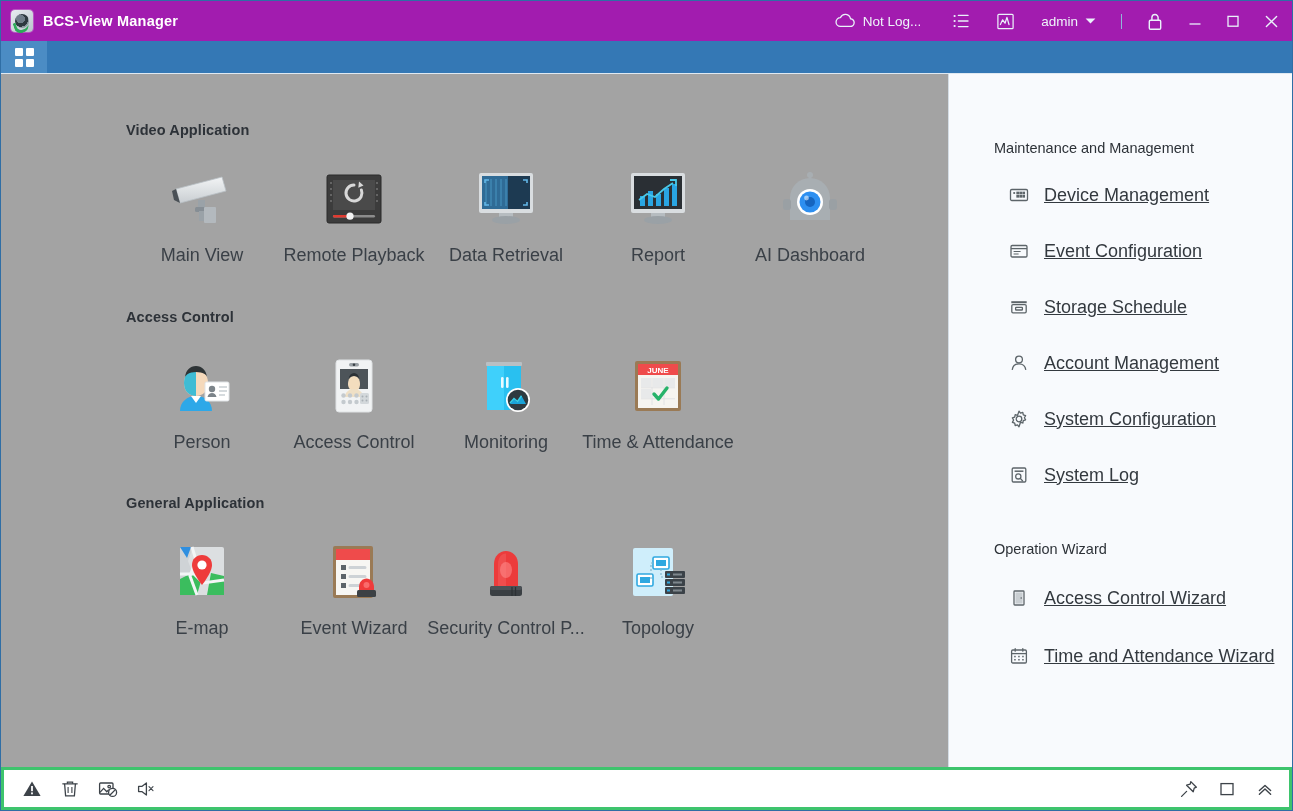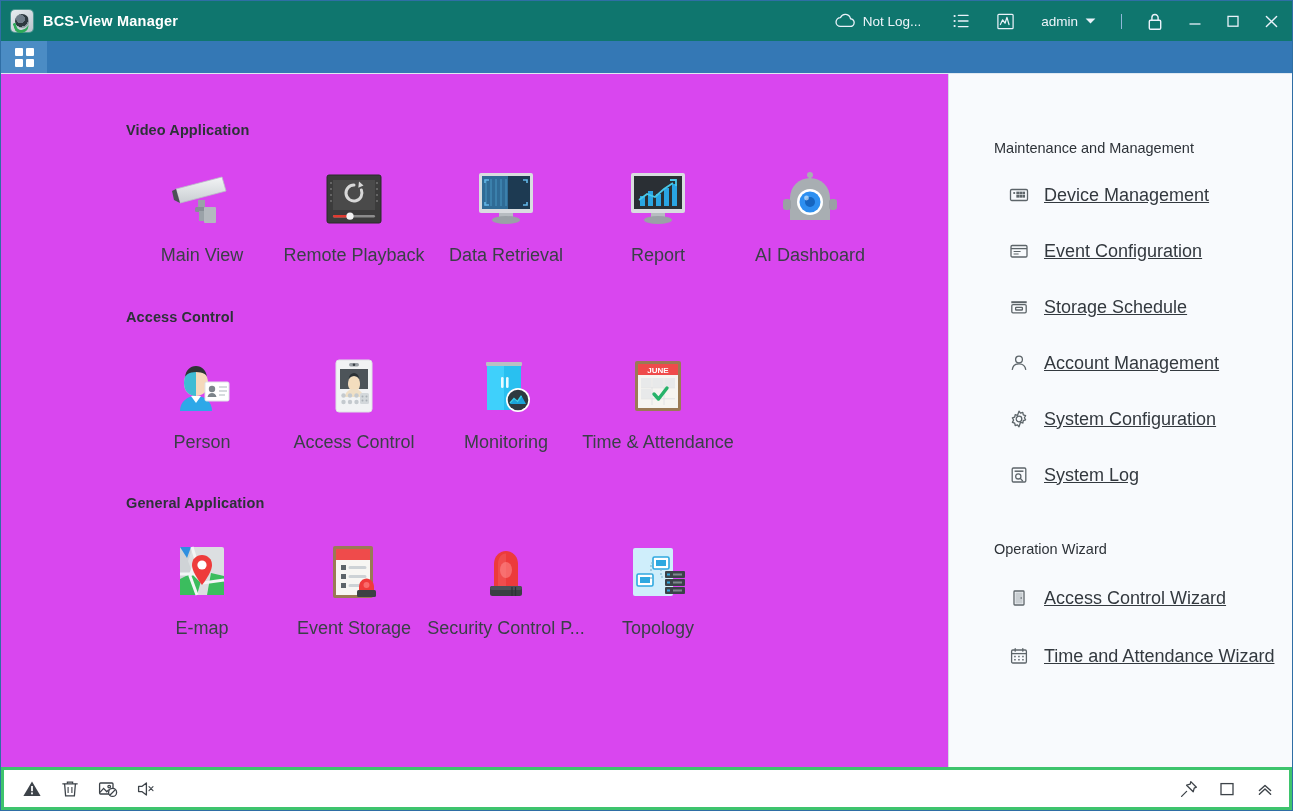--- a/index.html
+++ b/index.html
@@ -13,21 +13,21 @@
     position: relative;
     width: 1293px; height: 811px;
     background: #f8fafd;
     border: 1px solid #2f6ea5;
     display: flex; flex-direction: column;
   }
 
   
   .titlebar {
     height: 40px; flex: none;
-    background: #0f766e;
+    background: #a21caf;
     display: flex; align-items: center;
     padding: 0 0 0 10px;
     position: relative; z-index: 5;
   }
   .app-logo {
     width: 22px; height: 22px; flex: none;
     border-radius: 4px;
     background: linear-gradient(145deg,#e9edf1,#b9c3cc);
     position: relative; margin-right: 10px;
     box-shadow: 0 0 0 1px rgba(255,255,255,.25);
@@ -70,21 +70,21 @@
   }
   .tab-home {
     width:46px; height:32px; background:#4b8cc4;
     display:flex; align-items:center; justify-content:center;
   }
   .grid-icon { display:grid; grid-template-columns:8px 8px; grid-template-rows:8px 8px; gap:3px; }
   .grid-icon i { background:#ffffff; border-radius:1px; display:block; }
 
   
   .body {
-    flex:1; display:flex; min-height:0; background:#d946ef;
+    flex:1; display:flex; min-height:0; background:#a3a3a3;
     border-top:1px solid #dfe9f2;
   }
   .left-pane {
     width:947px; flex:none; position:relative;
     padding:0 0 0 0; overflow:hidden;
   }
   .right-pane {
     flex:1; border-left:1px solid #d4dde5; background:#f8fafd;
     padding:0; overflow:hidden;
   }
@@ -464,21 +464,21 @@
                     <rect x="16" y="40" width="5" height="5"></rect>
                   </g>
                 <g stroke="#cdd2d6" stroke-width="3" stroke-linecap="round">
                     <path d="M25 24.5h15M25 33.5h15M25 42.5h10"></path>
                   </g>
                 <path d="M34 44c0-5 3.5-8.5 7.5-8.5S49 39 49 44v4H34z" fill="#ef3b3b"></path>
                 <rect x="32" y="47" width="19" height="7" rx="1.5" fill="#3c4145"></rect>
                 <circle cx="41.5" cy="42" r="3" fill="#ff8080" opacity=".7"></circle>
               </svg>
             </div>
-            <div class="tile-label" style="margin-top:13px;">Event Storage</div>
+            <div class="tile-label" style="margin-top:13px;">Event Wizard</div>
           </div>
 
           <div class="tile">
             <div class="tile-art">
               <svg width="58" height="58" viewBox="0 0 58 58">
                 <path d="M17 44V21c0-7.5 5.2-13 12-13s12 5.5 12 13v23z" fill="#ec3b3b"></path>
                 <path d="M21 44V21c0-6 3.4-10.5 8-10.5V44z" fill="#f25c5c" opacity=".55"></path>
                 <ellipse cx="29" cy="27" rx="6" ry="8" fill="#ff8e8e" opacity=".55"></ellipse>
                 <rect x="13" y="43" width="32" height="10" rx="2.5" fill="#3a3f43"></rect>
                 <rect x="13" y="43" width="32" height="4" rx="2" fill="#4b5156"></rect>

